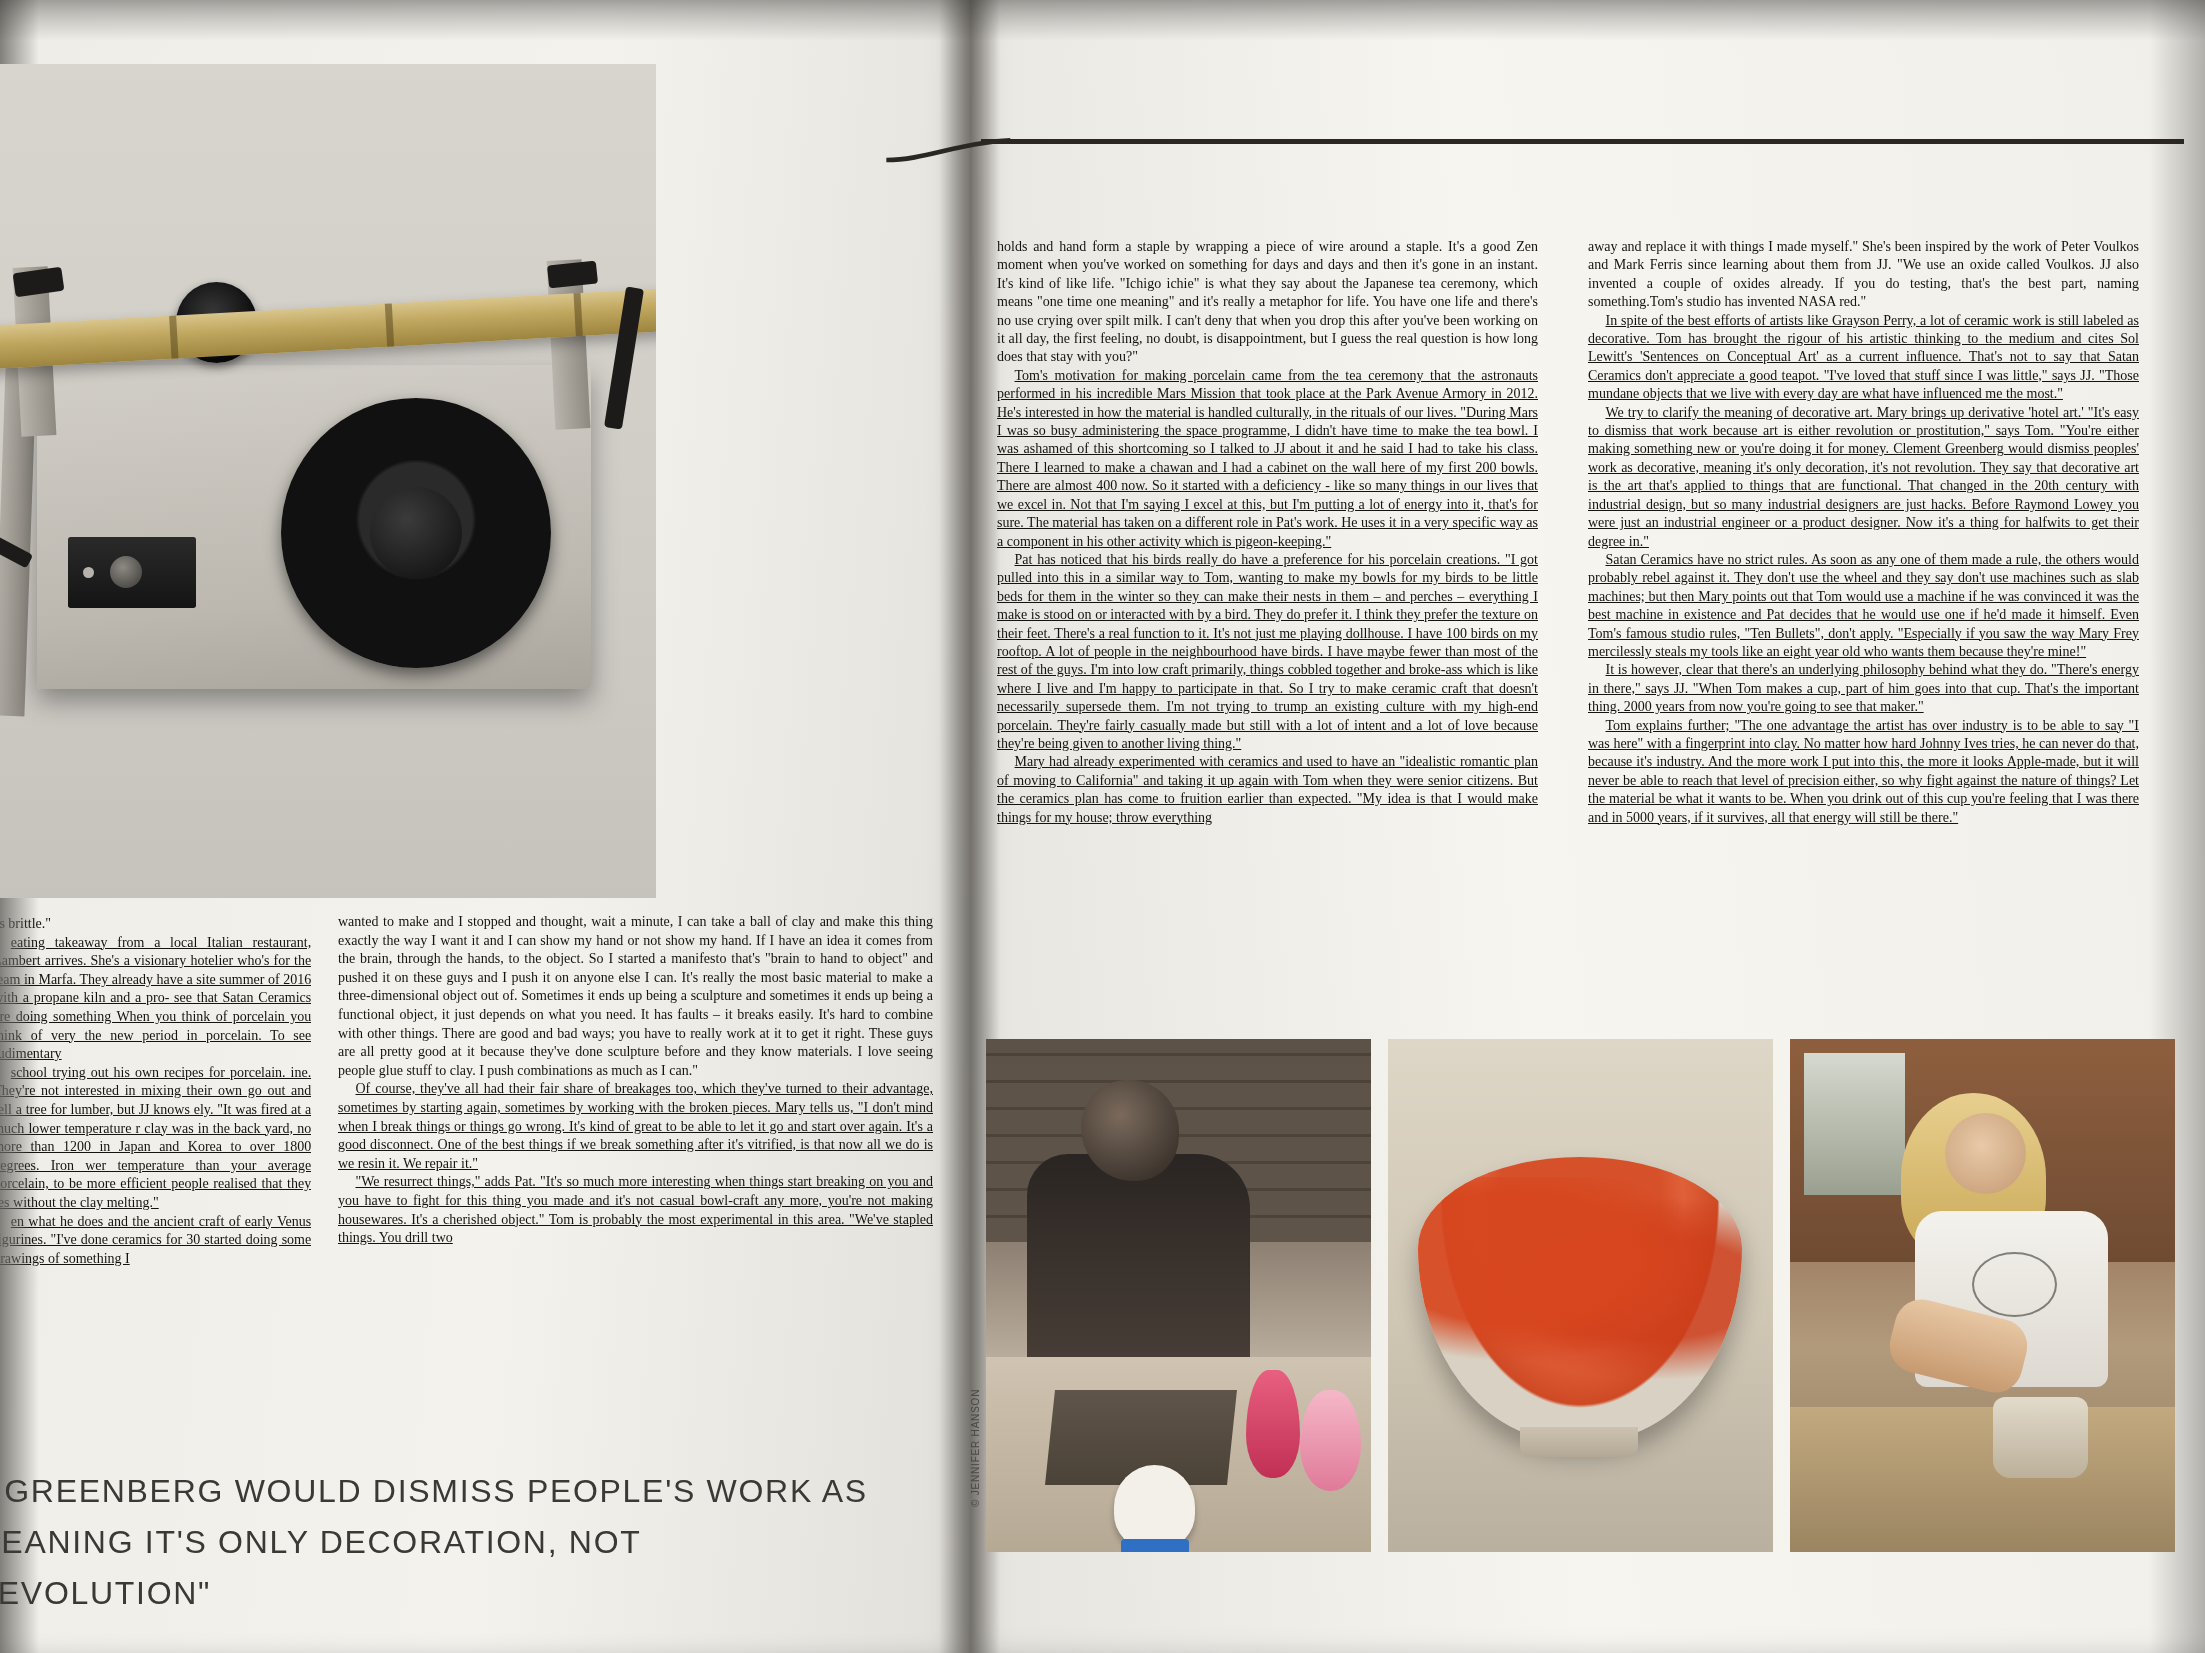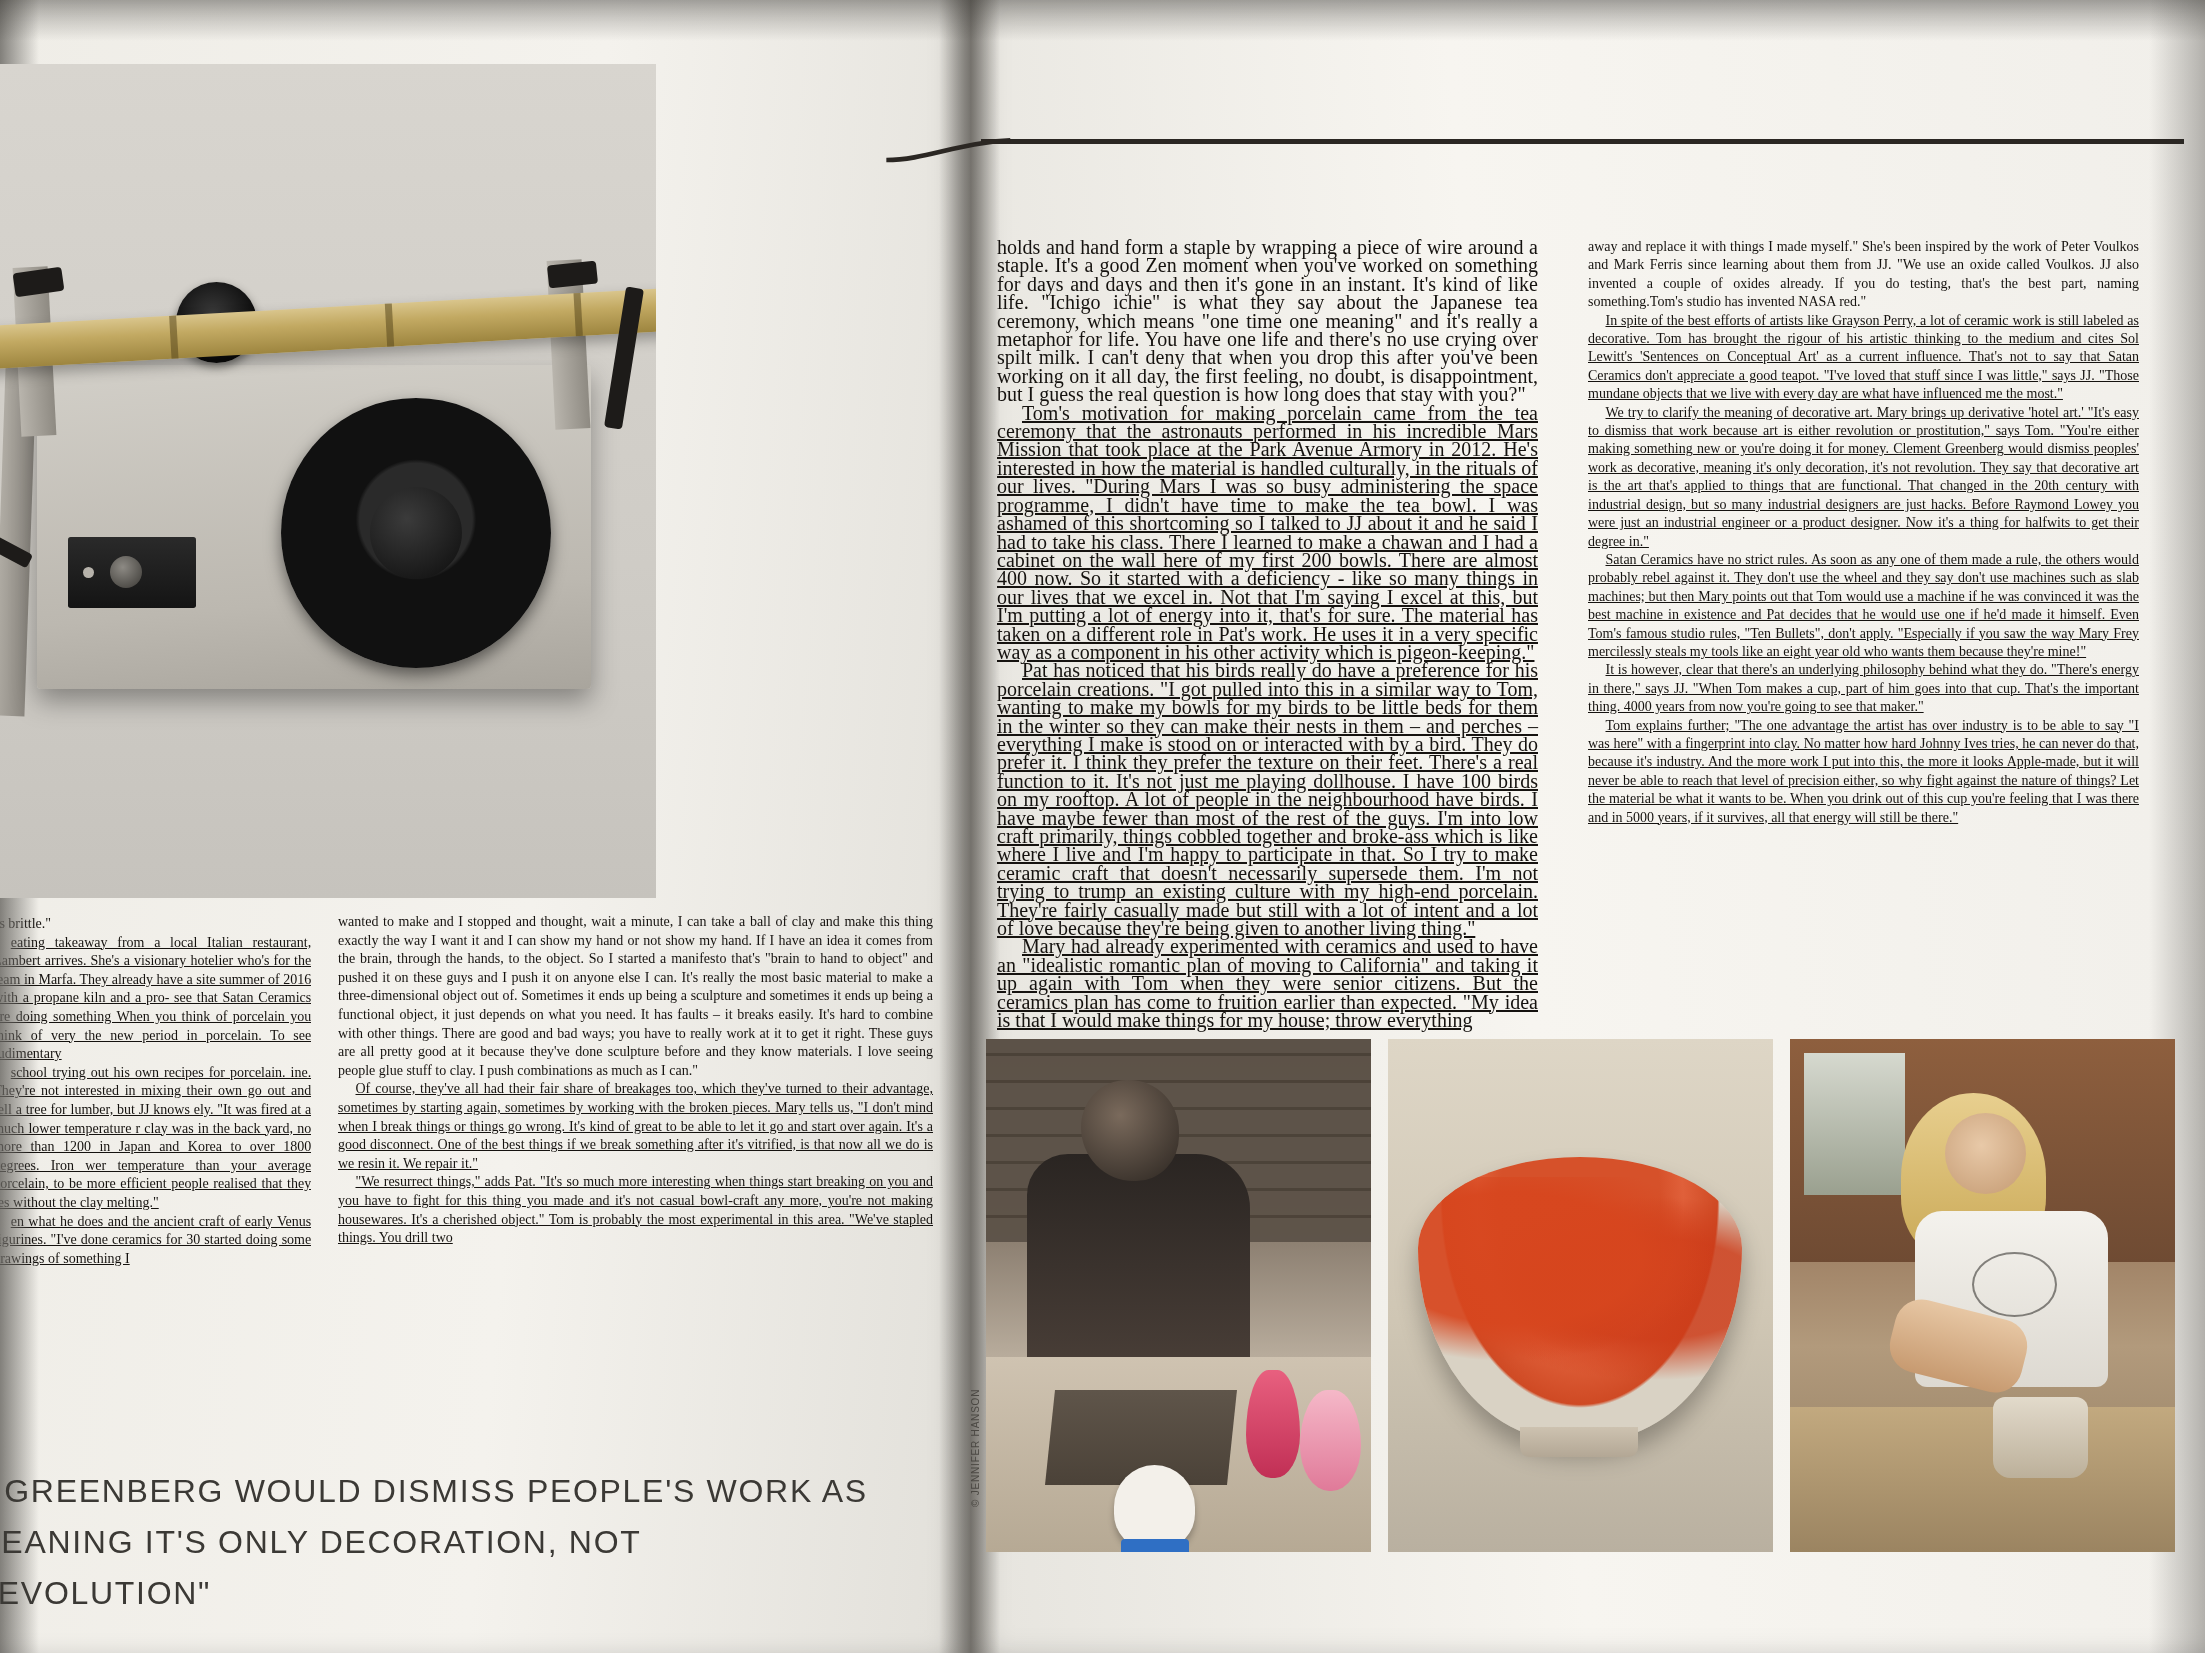--- a/index.html
+++ b/index.html
@@ -179,21 +179,21 @@
   }
   .lcol2 {
     left: 338px; top: 913px;
     width: 595px;
     font-size: 14px;
     line-height: 18.6px;
   }
   .rcol1 {
     left: 997px; top: 238px;
     width: 541px;
-    font-size: 20px;
+    font-size: 14px;
     line-height: 18.4px;
   }
   .rcol2 {
     left: 1588px; top: 238px;
     width: 551px;
     font-size: 14px;
     line-height: 18.4px;
   }
 
   
@@ -411,21 +411,21 @@
     <p>Tom's motivation for making porcelain came from the tea ceremony that the astronauts performed in his incredible Mars Mission that took place at the Park Avenue Armory in 2012. He's interested in how the material is handled culturally, in the rituals of our lives. "During Mars I was so busy administering the space programme, I didn't have time to make the tea bowl. I was ashamed of this shortcoming so I talked to JJ about it and he said I had to take his class. There I learned to make a chawan and I had a cabinet on the wall here of my first 200 bowls. There are almost 400 now. So it started with a deficiency - like so many things in our lives that we excel in. Not that I'm saying I excel at this, but I'm putting a lot of energy into it, that's for sure. The material has taken on a different role in Pat's work. He uses it in a very specific way as a component in his other activity which is pigeon-keeping."</p>
     <p>Pat has noticed that his birds really do have a preference for his porcelain creations. "I got pulled into this in a similar way to Tom, wanting to make my bowls for my birds to be little beds for them in the winter so they can make their nests in them – and perches – everything I make is stood on or interacted with by a bird. They do prefer it. I think they prefer the texture on their feet. There's a real function to it. It's not just me playing dollhouse. I have 100 birds on my rooftop. A lot of people in the neighbourhood have birds. I have maybe fewer than most of the rest of the guys. I'm into low craft primarily, things cobbled together and broke-ass which is like where I live and I'm happy to participate in that. So I try to make ceramic craft that doesn't necessarily supersede them. I'm not trying to trump an existing culture with my high-end porcelain. They're fairly casually made but still with a lot of intent and a lot of love because they're being given to another living thing."</p>
     <p>Mary had already experimented with ceramics and used to have an "idealistic romantic plan of moving to California" and taking it up again with Tom when they were senior citizens. But the ceramics plan has come to fruition earlier than expected. "My idea is that I would make things for my house; throw everything</p>
   </div>
 
   <div class="col rcol2">
     <p>away and replace it with things I made myself." She's been inspired by the work of Peter Voulkos and Mark Ferris since learning about them from JJ. "We use an oxide called Voulkos. JJ also invented a couple of oxides already. If you do testing, that's the best part, naming something.Tom's studio has invented NASA red."</p>
     <p>In spite of the best efforts of artists like Grayson Perry, a lot of ceramic work is still labeled as decorative. Tom has brought the rigour of his artistic thinking to the medium and cites Sol Lewitt's 'Sentences on Conceptual Art' as a current influence. That's not to say that Satan Ceramics don't appreciate a good teapot. "I've loved that stuff since I was little," says JJ. "Those mundane objects that we live with every day are what have influenced me the most."</p>
     <p>We try to clarify the meaning of decorative art. Mary brings up derivative 'hotel art.' "It's easy to dismiss that work because art is either revolution or prostitution," says Tom. "You're either making something new or you're doing it for money. Clement Greenberg would dismiss peoples' work as decorative, meaning it's only decoration, it's not revolution. They say that decorative art is the art that's applied to things that are functional. That changed in the 20th century with industrial design, but so many industrial designers are just hacks. Before Raymond Lowey you were just an industrial engineer or a product designer. Now it's a thing for halfwits to get their degree in."</p>
     <p>Satan Ceramics have no strict rules. As soon as any one of them made a rule, the others would probably rebel against it. They don't use the wheel and they say don't use machines such as slab machines; but then Mary points out that Tom would use a machine if he was convinced it was the best machine in existence and Pat decides that he would use one if he'd made it himself. Even Tom's famous studio rules, "Ten Bullets", don't apply. "Especially if you saw the way Mary Frey mercilessly steals my tools like an eight year old who wants them because they're mine!"</p>
-    <p>It is however, clear that there's an underlying philosophy behind what they do. "There's energy in there," says JJ. "When Tom makes a cup, part of him goes into that cup. That's the important thing. 4000 years from now you're going to see that maker."</p>
+    <p>It is however, clear that there's an underlying philosophy behind what they do. "There's energy in there," says JJ. "When Tom makes a cup, part of him goes into that cup. That's the important thing. 2000 years from now you're going to see that maker."</p>
     <p>Tom explains further; "The one advantage the artist has over industry is to be able to say "I was here" with a fingerprint into clay. No matter how hard Johnny Ives tries, he can never do that, because it's industry. And the more work I put into this, the more it looks Apple-made, but it will never be able to reach that level of precision either, so why fight against the nature of things? Let the material be what it wants to be. When you drink out of this cup you're feeling that I was there and in 5000 years, if it survives, all that energy will still be there."</p>
   </div>
 
   <div class="pullquote" style="white-space: pre-line;">T GREENBERG WOULD DISMISS PEOPLE'S WORK AS
 MEANING IT'S ONLY DECORATION, NOT REVOLUTION"</div>
 
   <div class="photostrip">
     <div class="ph ph1">
       <div class="cabinet"></div>
       <div class="person-body"></div>

